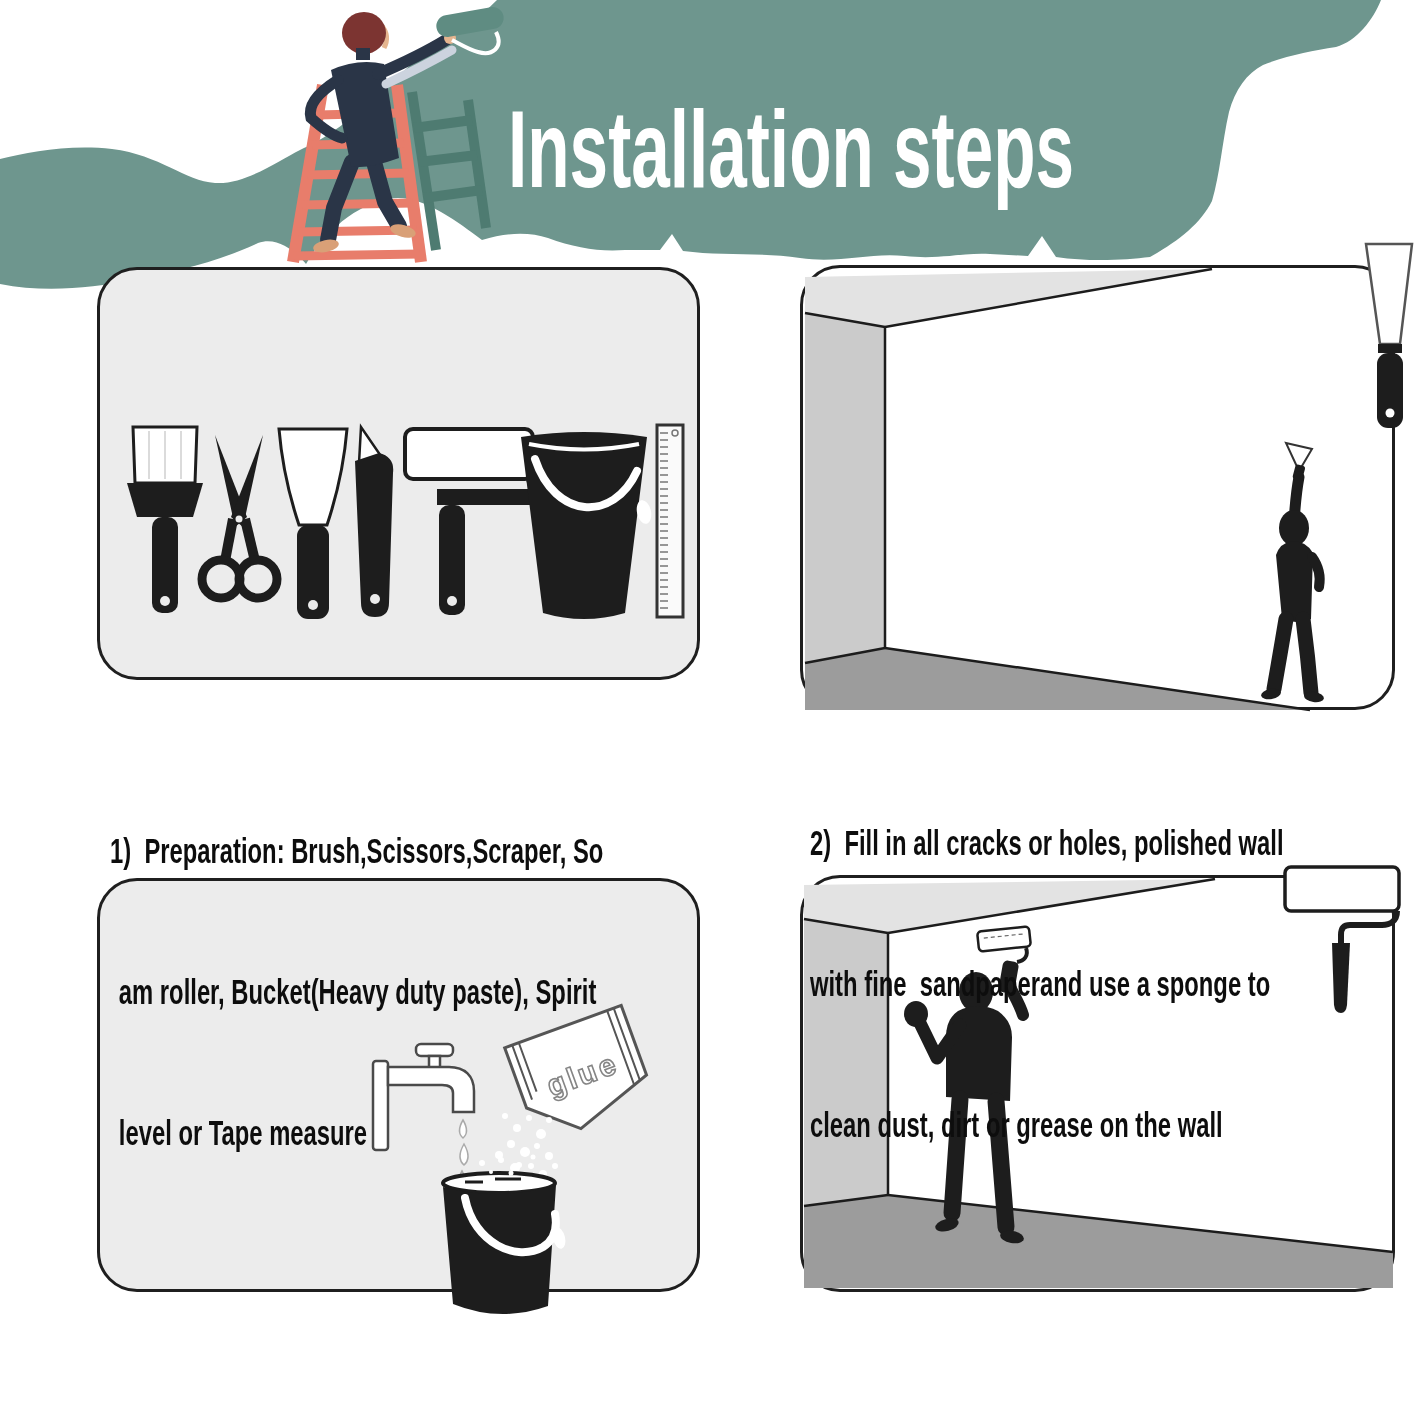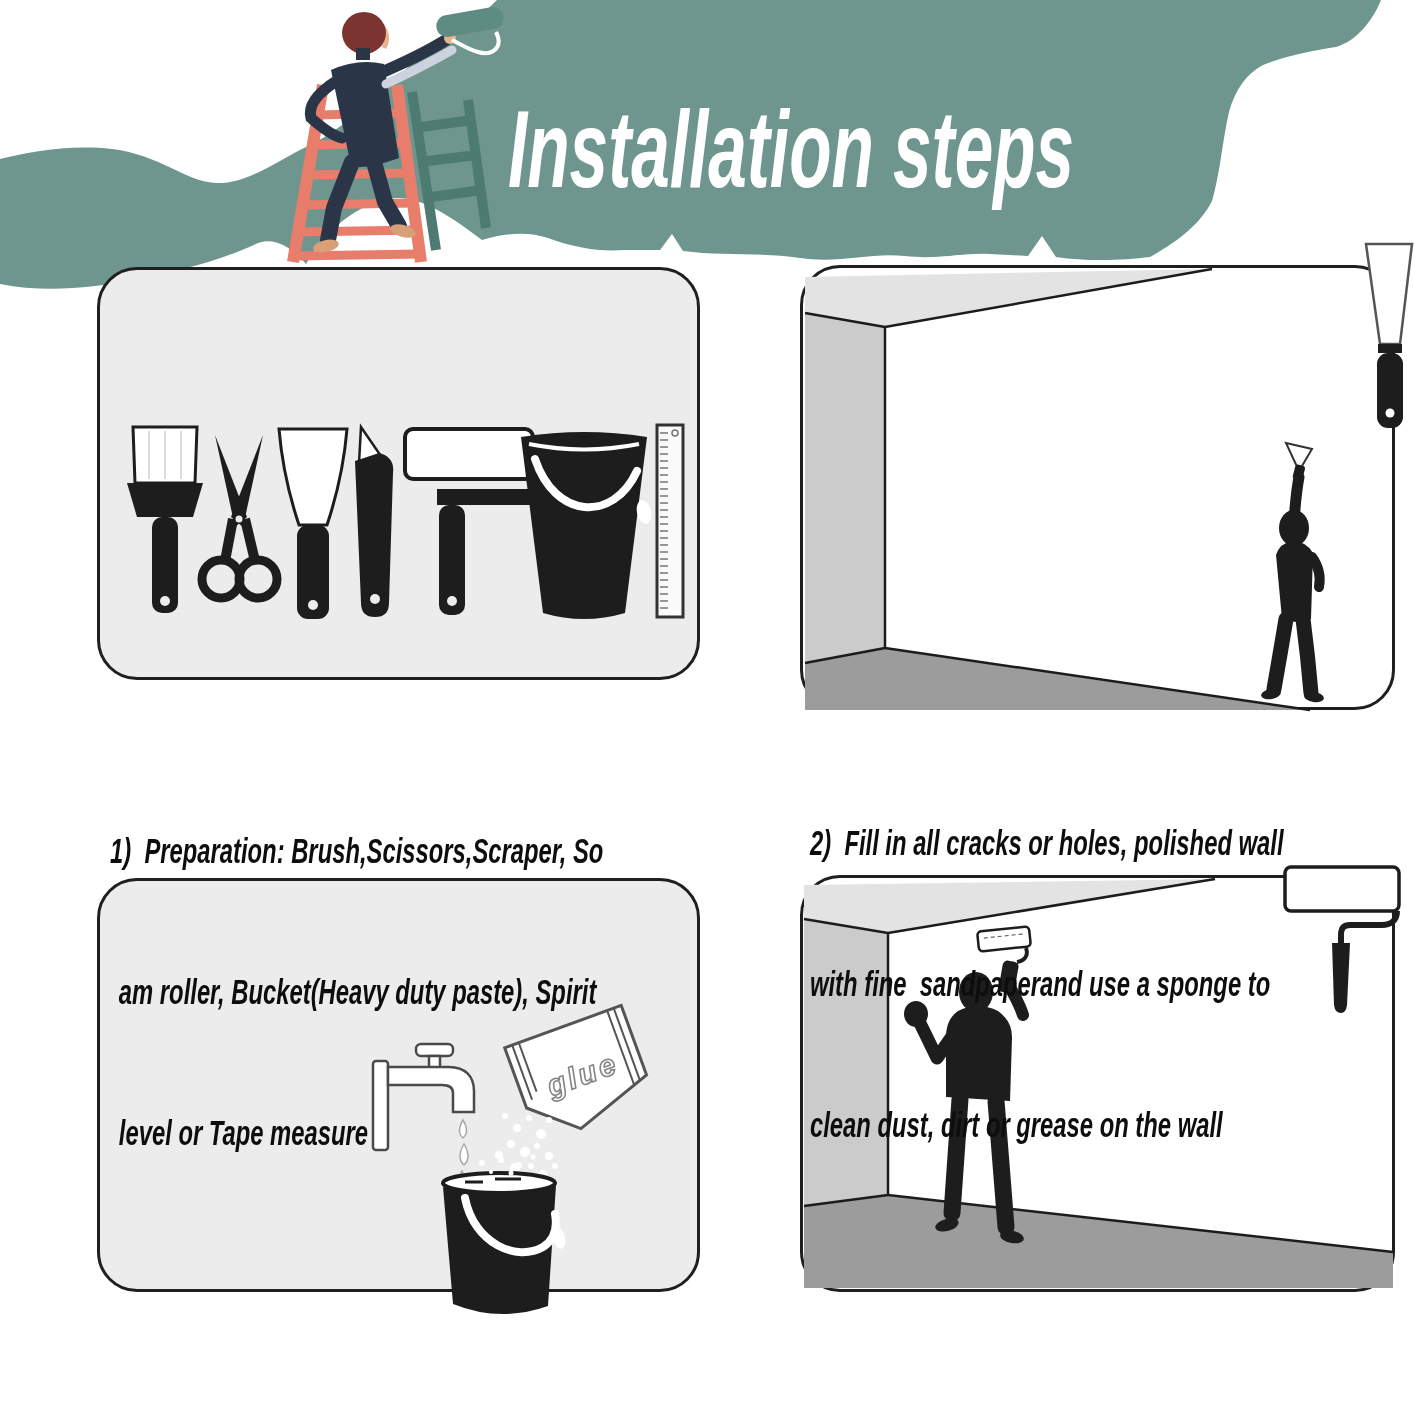--- a/index.html
+++ b/index.html
@@ -1,17 +1,17 @@
 <!DOCTYPE html>
 <html><head>
 <meta charset="utf-8">
 <style>
   html,body{margin:0;padding:0;background:#fff;}
   .page{position:relative;width:1414px;height:1426px;background:#ffffff;overflow:hidden;
-        font-family:"Liberation Sans", sans-serif;font-style:italic;}
+        font-family:"Liberation Sans", sans-serif;}
   svg{display:block;overflow:visible;}
   .hdr-svg{position:absolute;left:0;top:0;z-index:1;}
   .title{position:absolute;left:508px;top:94px;z-index:2;font-size:110px;font-weight:bold;
          color:#ffffff;line-height:1;white-space:pre;transform:scaleX(0.63);transform-origin:left top;}
   .panel{position:absolute;border:3px solid #1f1f1f;border-radius:40px;box-sizing:border-box;z-index:1;}
   .panel-tools{left:97px;top:267px;width:603px;height:413px;background:#ececec;}
   .panel-sanding{left:800px;top:265px;width:595px;height:445px;background:#ffffff;}
   .panel-mixing{left:97px;top:878px;width:603px;height:414px;background:#ececec;}
   .panel-pasting{left:800px;top:875px;width:595px;height:417px;background:#ffffff;}
   .illus{position:absolute;z-index:2;}

